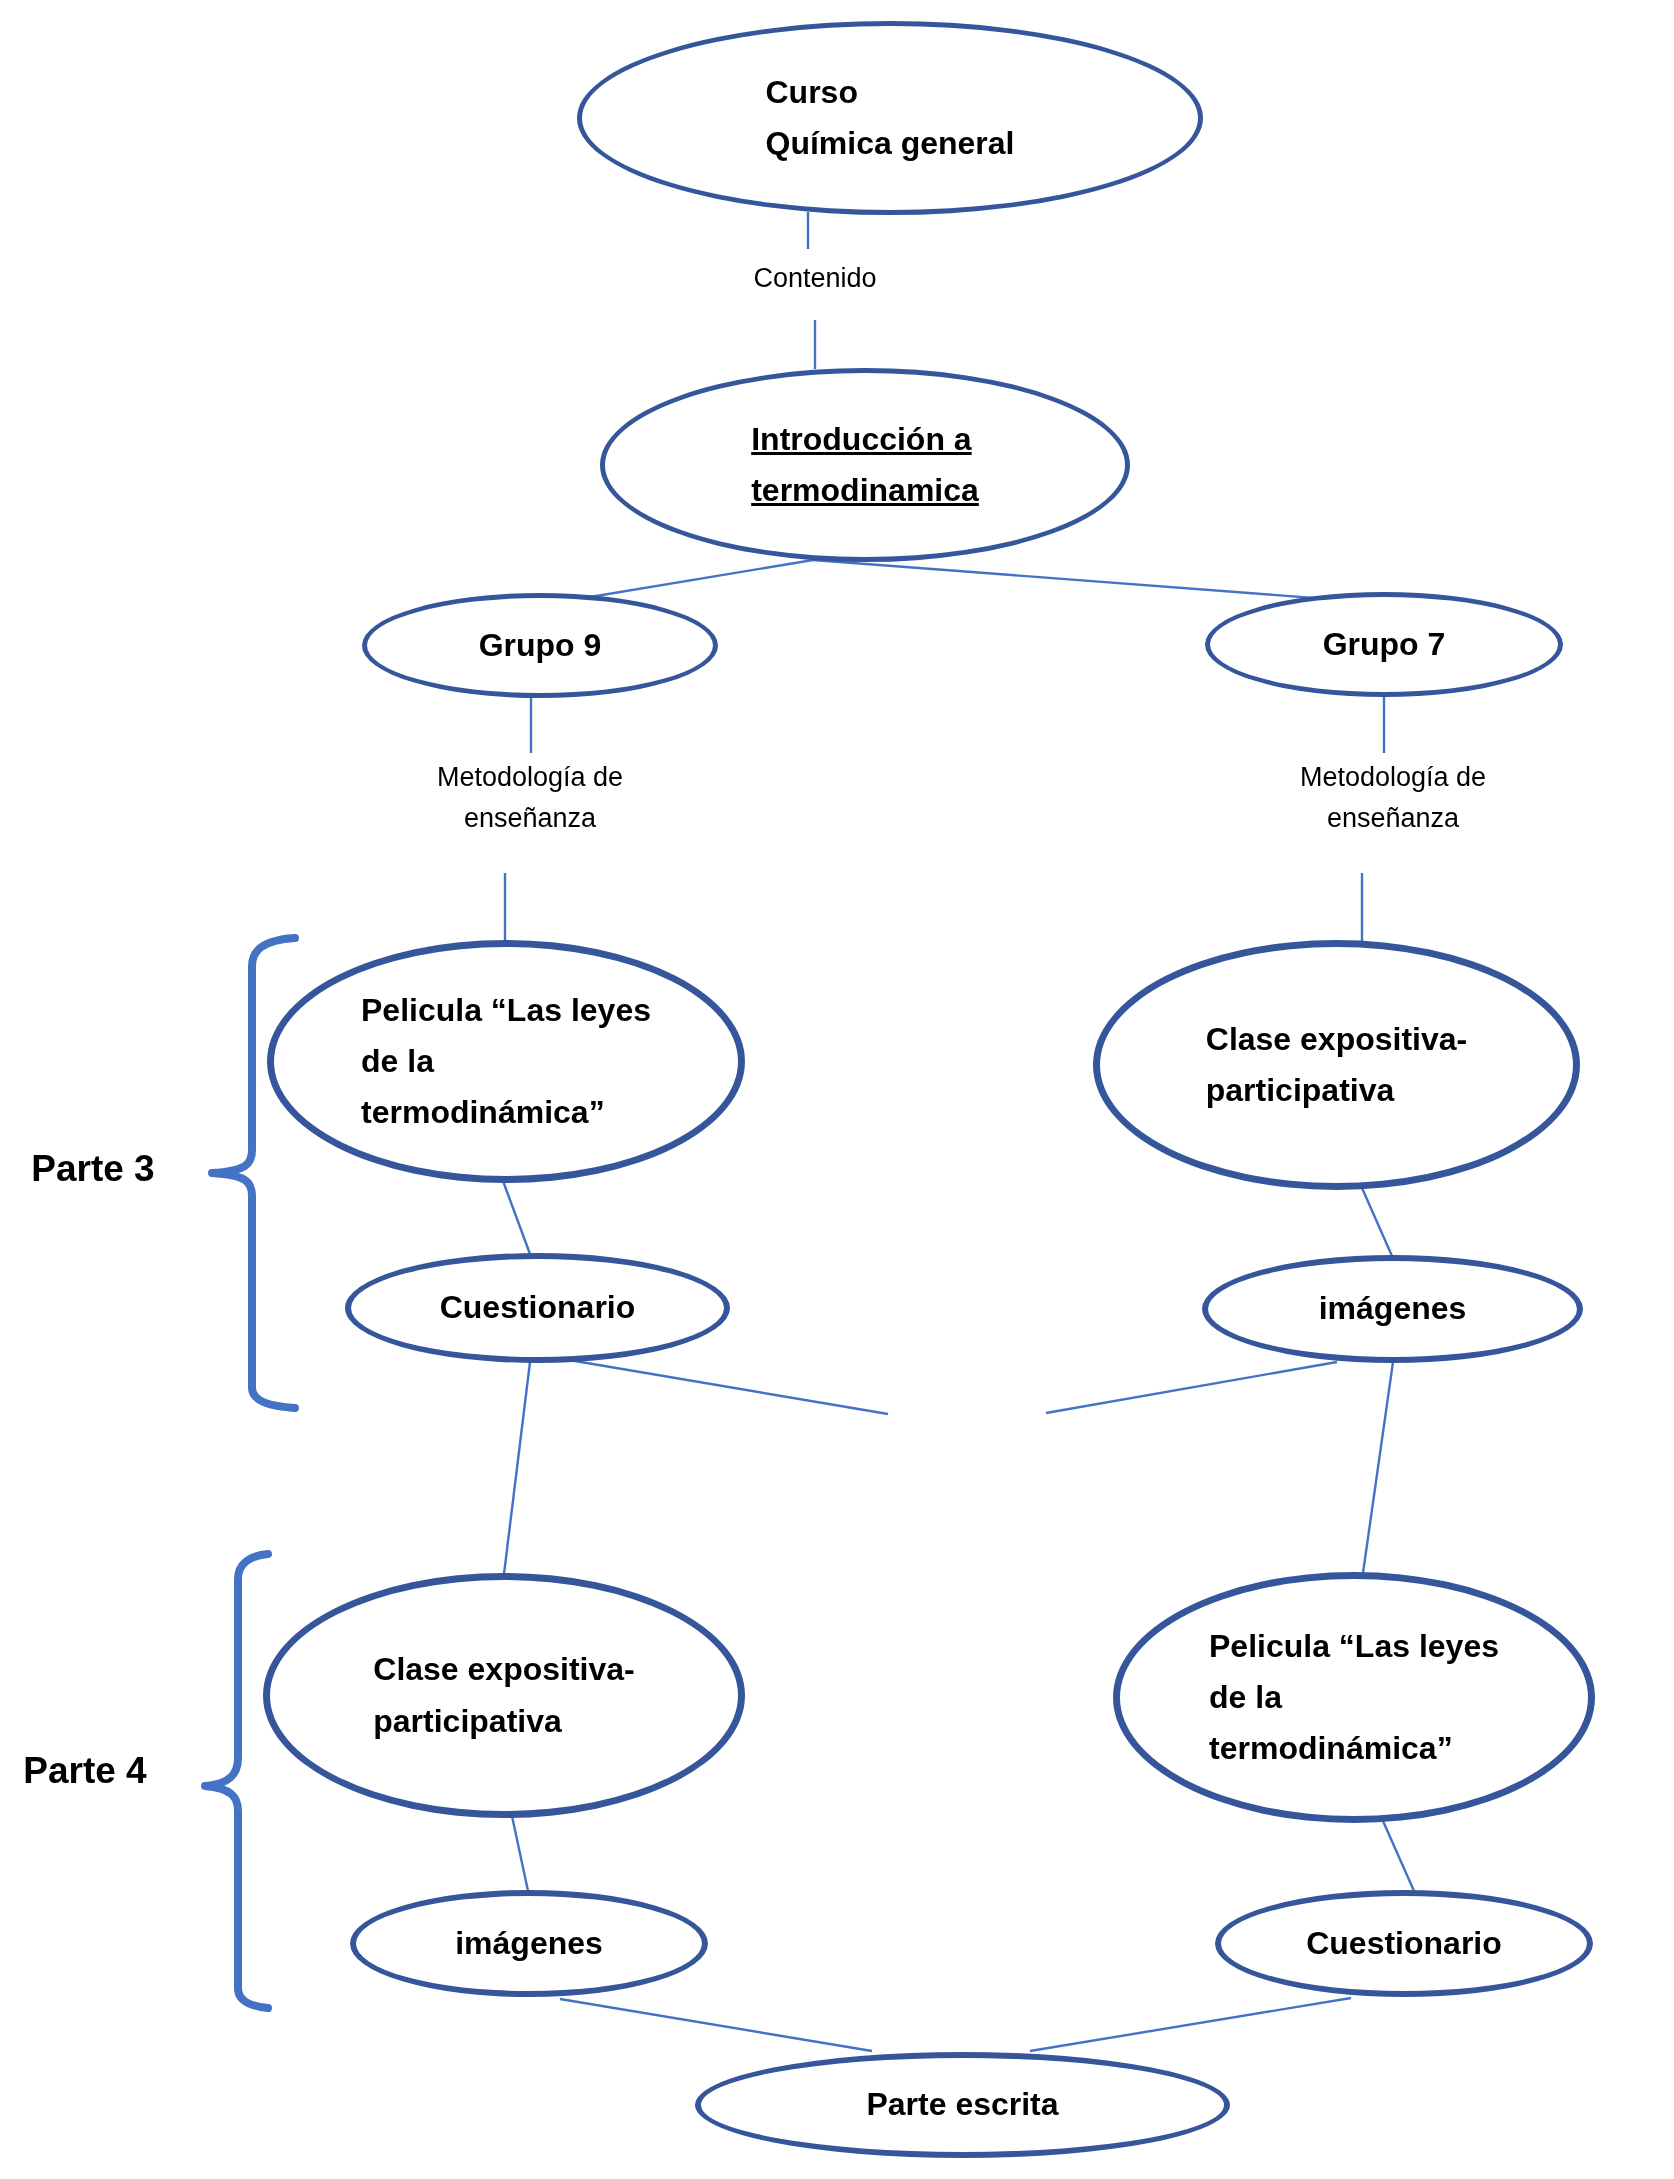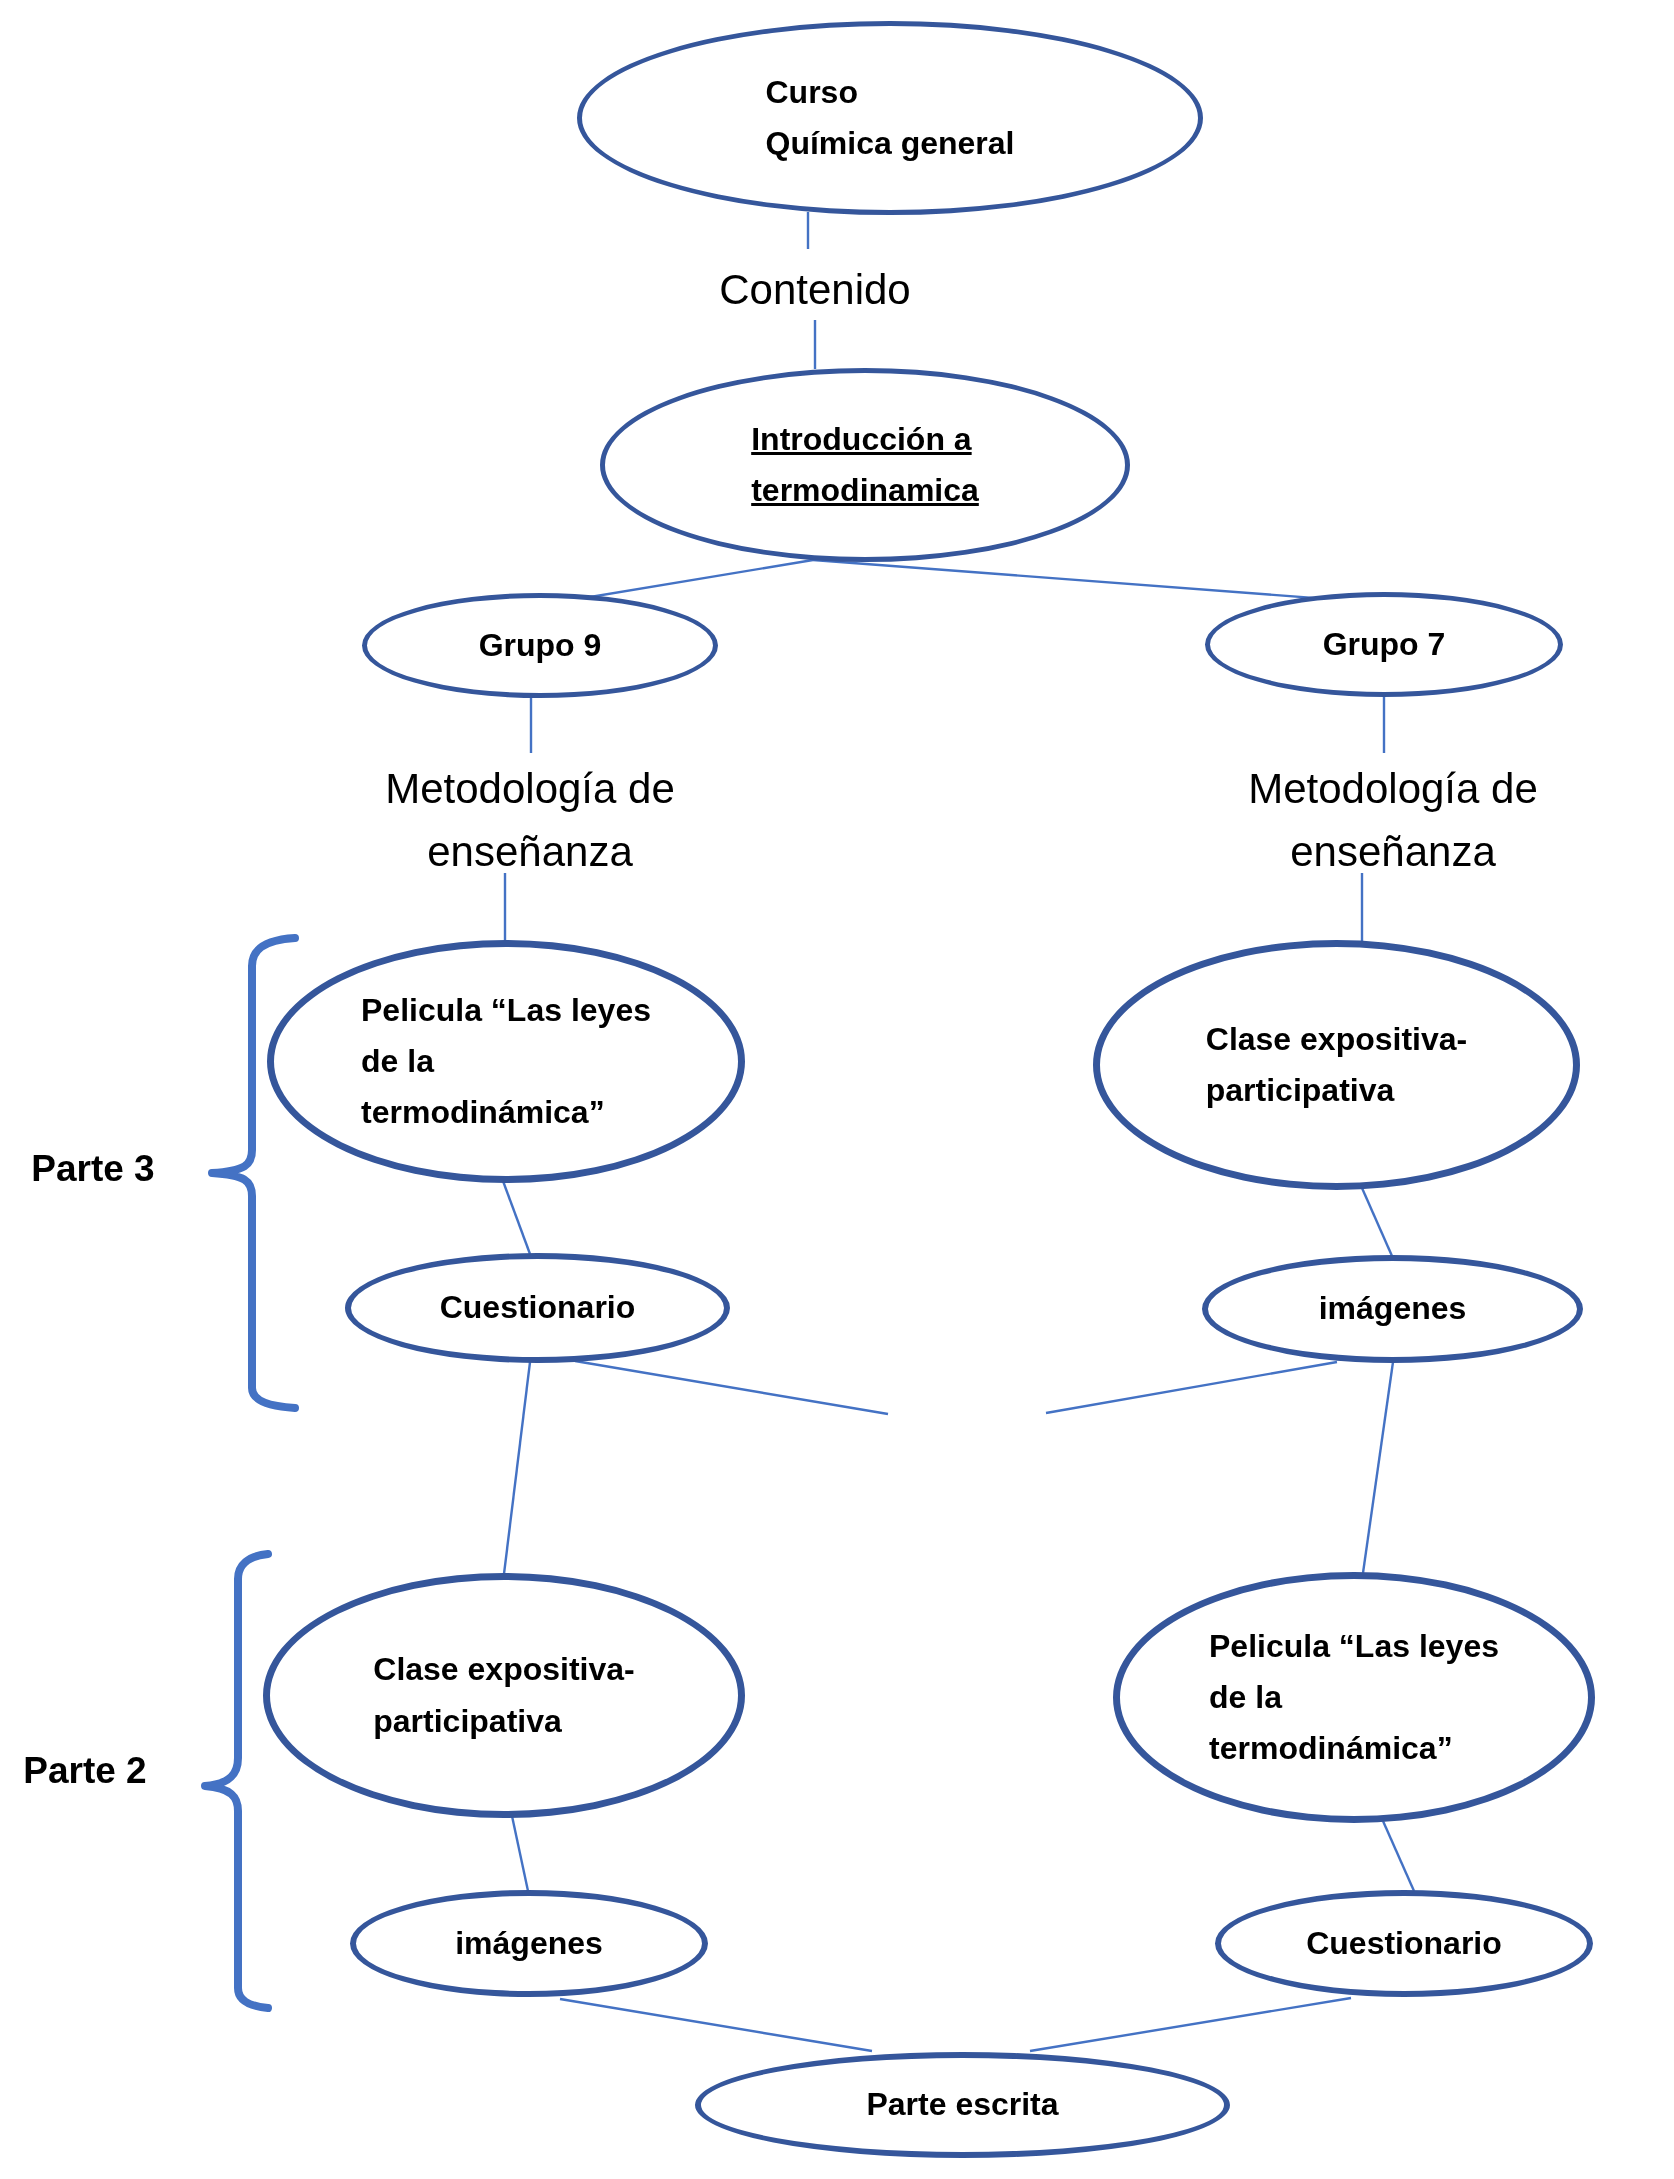--- a/index.html
+++ b/index.html
@@ -28,21 +28,21 @@
   }
   .nlabel{
     white-space:pre-line;
     font-weight:bold;color:var(--text);
     font-size:32px;line-height:1.6;
   }
   .annot{
     position:absolute;z-index:2;
     color:var(--text);
     white-space:pre-line;text-align:center;
-    font-size:42px;line-height:1.5;
+    font-size:27px;line-height:1.5;
   }
   .annot.bold{font-weight:bold;font-size:37px;}
   
   .n-curso        {left:577px; top:21px;   width:626px;height:194px;border:5px solid var(--node-border);}
   .n-intro        {left:600px; top:368px;  width:530px;height:194px;border:5px solid var(--node-border);text-decoration:underline;}
   .n-grupo1       {left:362px; top:593px;  width:356px;height:105px;border:5px solid var(--node-border);}
   .n-grupo2       {left:1205px;top:592px;  width:358px;height:105px;border:5px solid var(--node-border);}
   .n-pelicula1    {left:267px; top:940px;  width:478px;height:243px;border:7px solid var(--node-border);}
   .n-clase1       {left:1093px;top:940px;  width:487px;height:250px;border:7px solid var(--node-border);}
   .n-cuestionario1{left:345px; top:1253px; width:385px;height:110px;border:6px solid var(--node-border);}
@@ -144,15 +144,15 @@
   <div class="node n-prueba">
     <span class="nlabel">Parte escrita</span>
   </div>
 
   <div class="annot a-contenido">Contenido</div>
   <div class="annot a-metodologia1">Metodología de
 enseñanza</div>
   <div class="annot a-metodologia2">Metodología de
 enseñanza</div>
   <div class="annot bold a-parte1">Parte 3</div>
-  <div class="annot bold a-parte2">Parte 2</div>
+  <div class="annot bold a-parte2">Parte 4</div>
 
 </div>
 
 </body></html>

